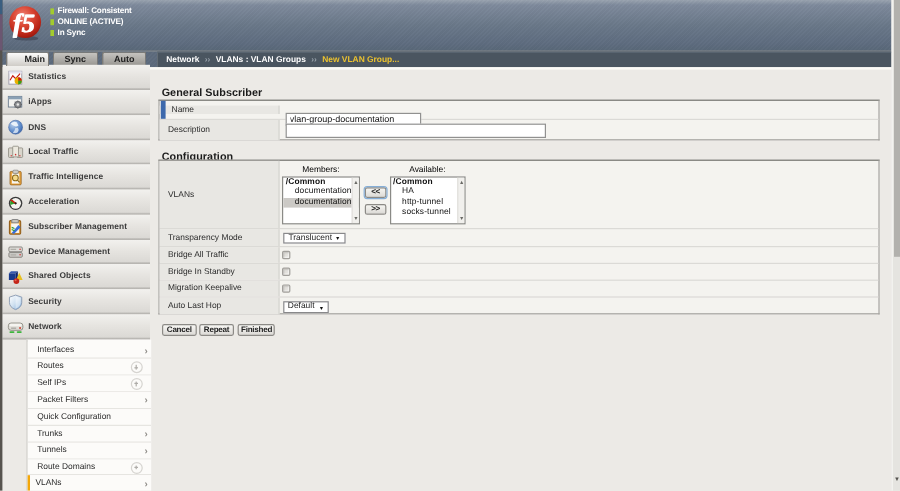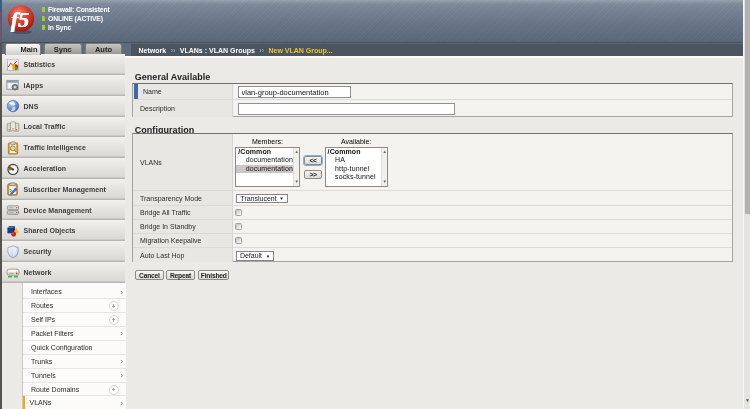--- a/index.html
+++ b/index.html
@@ -293,23 +293,23 @@
   <div class="subitem">Routes<span class="plus"></span></div>
   <div class="subitem">Self IPs<span class="plus"></span></div>
   <div class="subitem">Packet Filters<span class="arr">›</span></div>
   <div class="subitem">Quick Configuration</div>
   <div class="subitem">Trunks<span class="arr">›</span></div>
   <div class="subitem">Tunnels<span class="arr">›</span></div>
   <div class="subitem">Route Domains<span class="plus"></span></div>
   <div class="subitem sel">VLANs<span class="arr">›</span></div>
 </div>
 
-<div class="abs h1" style="left:134.7px; top:71.8px;">General Available</div>
+<div class="abs h1" style="left:134.7px; top:71.8px;">General Subscriber</div>
 <div class="ftable" style="top:83.4px; height:33.2px;">
-  <div class="frow" style="height:15.8px;">
+  <div class="frow" style="height:15.8px;align-items:center;">
     <div class="reqbar"></div>
     <div class="flabel" style="padding-left:10.5px;">Name</div>
     <div class="fvalue">
         <input class="tx" style="left: 4.5px; top: 2px; width: 113px; height: 11.6px;" value="vlan-group-documentation">
       </div>
   </div>
   <div class="frow" style="height:16.4px;">
     <div class="flabel">Description</div>
     <div class="fvalue">
         <input class="tx" style="left: 4.5px; top: 2.5px; width: 217px; height: 12.4px;" value="">

